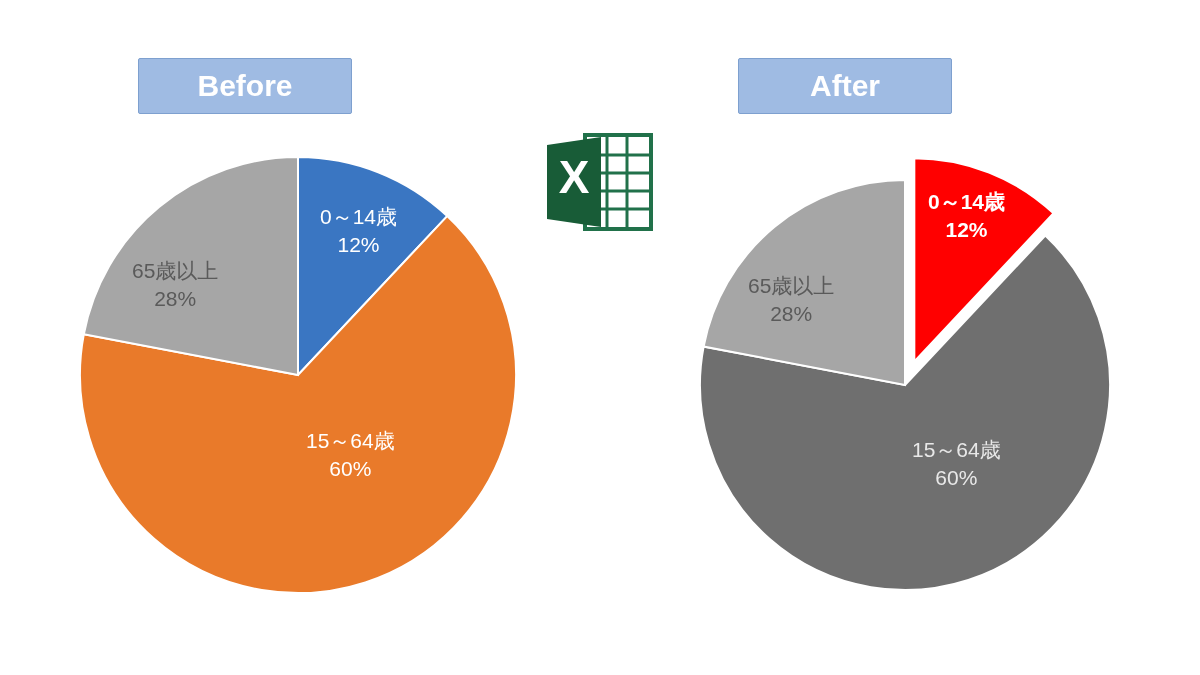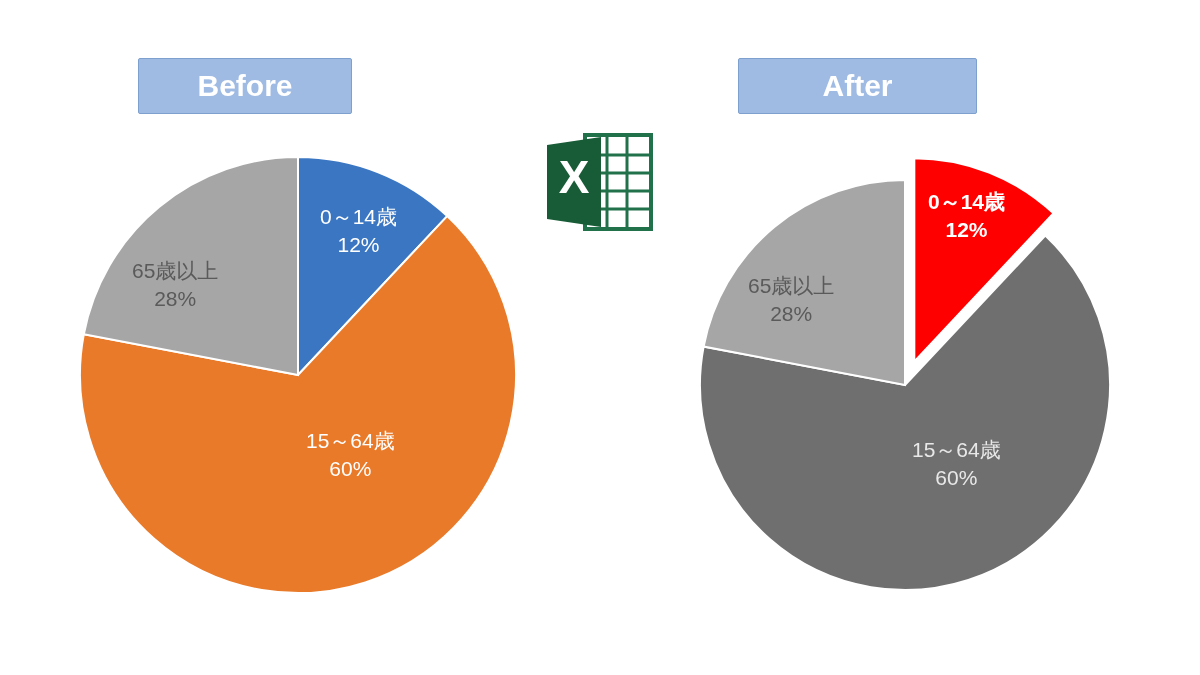--- a/index.html
+++ b/index.html
@@ -45,21 +45,21 @@
 </style>
 </head>
 <body>
 
 <div class="stage">
 
   <div class="title-pill" style="left:138px; top:58px; width:214px;">
     <span>Before</span>
   </div>
 
-  <div class="title-pill" style="left:738px; top:58px; width:239px;text-align:center;">
+  <div class="title-pill" style="left:738px; top:58px; width:214px;text-align:center;">
     <span>After</span>
   </div>
 
   <div class="excel-icon" style="left:541px; top:127px; width:118px; height:110px;">
     <svg viewBox="0 0 118 110" width="118" height="110">
 
       <rect x="42" y="6" width="70" height="98" fill="#21714a"></rect>
       <rect x="46" y="10" width="62" height="90" fill="#ffffff"></rect>
 
       <g stroke="#21714a" stroke-width="3">

